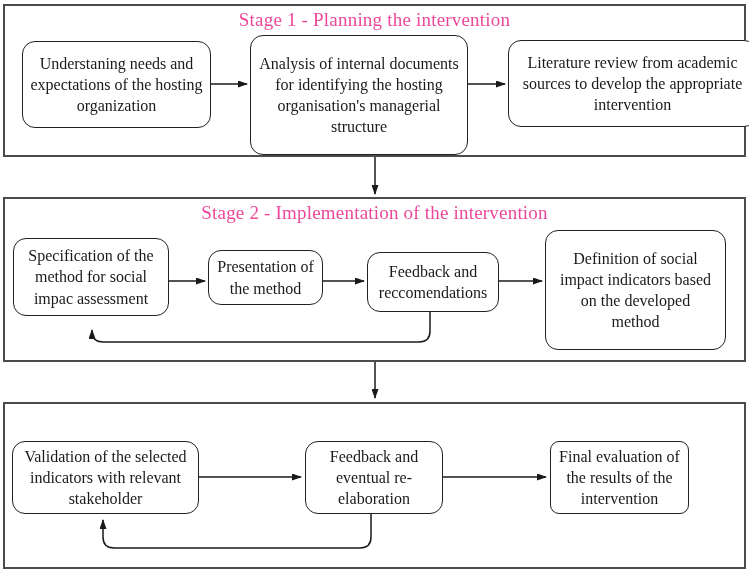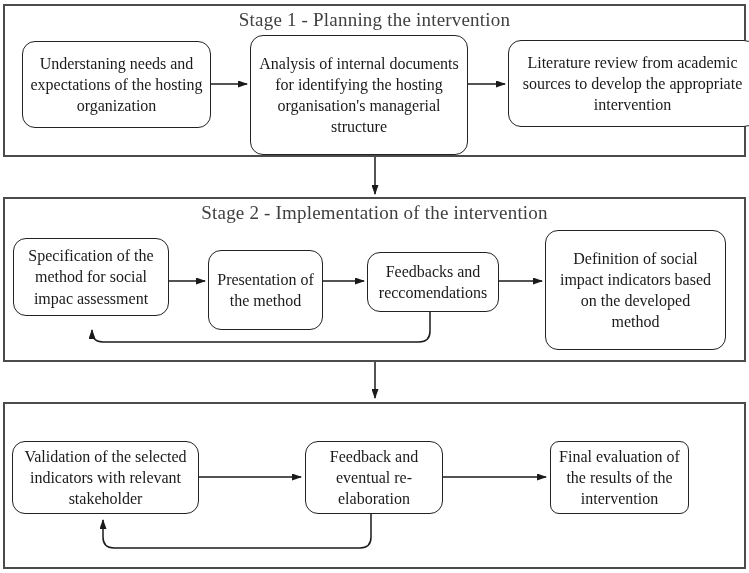--- a/index.html
+++ b/index.html
@@ -16,21 +16,21 @@
     border:2px solid #4b4b4b;
     background:transparent;
     box-sizing:border-box;
   }
   .stage-title{
     position:absolute;
     left:3px;width:743px;
     text-align:center;
     font-size:19px;
     letter-spacing:0.2px;
-    color:#404040;
+    color:#ec4899;
   }
   .node{
     position:absolute;
     box-sizing:border-box;
     border:1.6px solid #222222;
     border-radius:13px;
     background:#ffffff;
     display:flex;
     align-items:center;
     justify-content:center;
@@ -61,22 +61,22 @@
   <div class="stage-frame" style="left:3px;top:402px;width:743px;height:167px;"></div>
 
   <div class="stage-title" style="top:9px;">Stage 1 - Planning the intervention</div>
   <div class="stage-title" style="top:202px;">Stage 2 - Implementation of the intervention</div>
 
   <div class="node" style="left:22px;top:41px;width:189px;height:87px;">Understaning needs and expectations of the hosting organization</div>
   <div class="node" style="left:250px;top:35px;width:218px;height:120px;">Analysis of internal documents for identifying the hosting organisation's managerial structure</div>
   <div class="node" style="left:508px;top:40px;width:249px;height:87px;">Literature review from academic sources to develop the appropriate intervention</div>
 
   <div class="node" style="left:13px;top:238px;width:156px;height:78px;">Specification of the method for social impac assessment</div>
-  <div class="node" style="left:208px;top:250px;width:115px;height:80px;">Presentation of the method</div>
-  <div class="node" style="left:367px;top:252px;width:132px;height:60px;">Feedbacks and reccomendations</div>
+  <div class="node" style="left:208px;top:250px;width:115px;height:55px;">Presentation of the method</div>
+  <div class="node" style="left:367px;top:252px;width:132px;height:60px;">Feedback and reccomendations</div>
   <div class="node pad-wide" style="left:545px;top:230px;width:181px;height:120px;">Definition of social impact indicators based on the developed method</div>
 
   <div class="node" style="left:12px;top:441px;width:187px;height:73px;">Validation of the selected indicators with relevant stakeholder</div>
   <div class="node" style="left:305px;top:441px;width:138px;height:73px;">Feedback and eventual re-elaboration</div>
   <div class="node" style="left:550px;top:441px;width:139px;height:73px;border-radius:9px;">Final evaluation of the results of the intervention</div>
 
   <svg class="arrows" viewBox="0 0 749 573">
     <defs>
       <marker id="ah" viewBox="0 0 10 7" markerWidth="10" markerHeight="7" refX="9" refY="3.5" orient="auto" markerUnits="userSpaceOnUse">
         <path d="M0,0 L10,3.5 L0,7 Z" style="fill:#1a1a1a;stroke:none;"></path>

